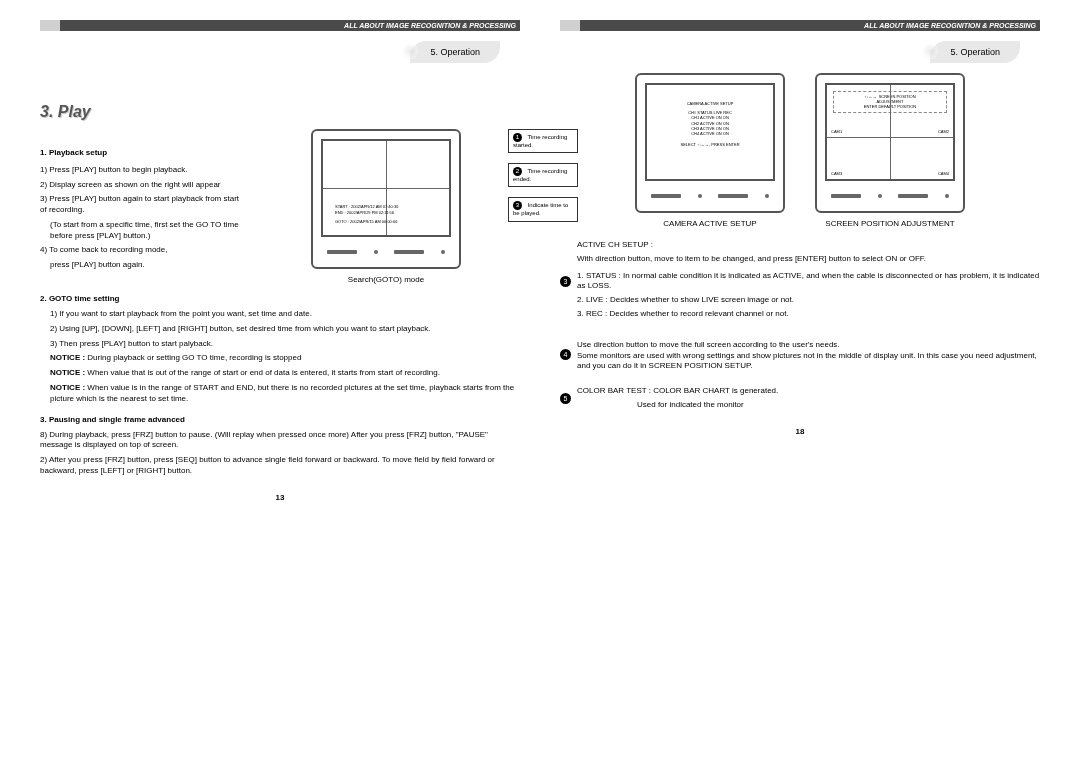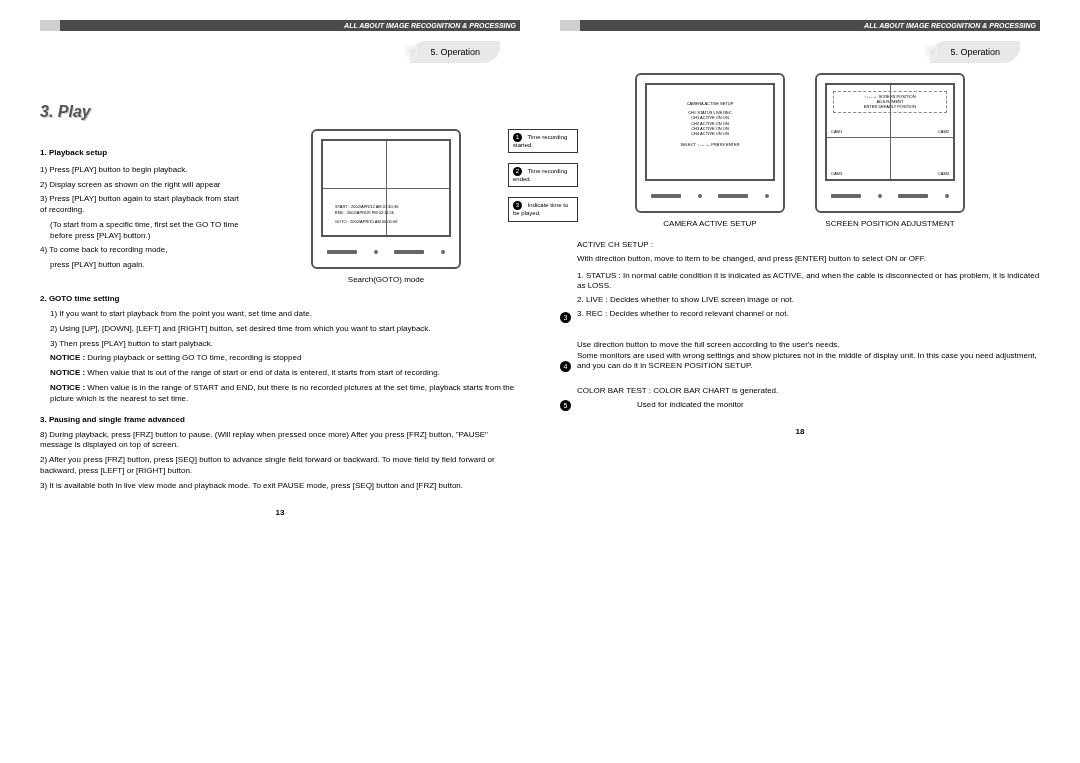--- a/index.html
+++ b/index.html
@@ -118,21 +118,21 @@
   .circle-num {
     display:inline-block; width:9px; height:9px; border-radius:50%;
     background:#000; color:#fff; font-size:6px; text-align:center; line-height:9px;
     margin-right:4px; vertical-align:middle;
   }
   .circle-num-lg {
     display:inline-block; width:11px; height:11px; border-radius:50%;
     background:#000; color:#fff; font-size:7px; text-align:center; line-height:11px;
     margin-right:6px; flex: 0 0 11px;
   }
-  .flex-line { display:flex; align-items:flex-end; margin:6px 0; }
+  .flex-line { display:flex; align-items:center; margin:6px 0; }
   .twomonitors { display:flex; gap:30px; justify-content:center; margin-top:10px; }
   .screen .datatbl { font-size:4px; line-height:1.3; text-align:center; margin-top:12px; }
   .dotted-box { border:1px dashed #888; padding:3px; font-size:4px; text-align:center; margin:2px; }
   .footer-num { text-align:center; font-weight:bold; font-size:8px; margin-top:16px; }
   .page .clear { clear:both; }
   .goto-data { font-size:4px; position:absolute; left:12px; bottom:10px; line-height:1.4; }
 </style>
 </head>
 <body>
 
@@ -199,21 +199,20 @@
       <div class="numitem indented">3) Then press [PLAY] button to start palyback.</div>
       <div class="note-line"><b>NOTICE :</b> <span>During playback or setting GO TO time, recording is stopped</span></div>
       <div class="note-line"><b>NOTICE :</b> <span>When value that is out of the range of start or end of data is entered, it starts from start of recording.</span></div>
       <div class="note-line"><b>NOTICE :</b> <span>When value is in the range of START and END, but there is no recorded pictures at the set time, playback starts from the picture which is the nearest to set time.</span></div>
     </div>
 
     <div class="subhead">3. Pausing and single frame advanced</div>
     <div class="bodytext">
       <div class="numitem">8) During playback, press [FRZ] button to pause. (Will replay when pressed once more) After you press [FRZ] button, "PAUSE" message is displayed on top of screen.</div>
       <div class="numitem">2) After you press [FRZ] button, press [SEQ] button to advance single field forward or backward. To move field by field forward or backward, press [LEFT] or [RIGHT] button.</div>
-      <div class="numitem">3) It is available both in live view mode and playback mode. To exit PAUSE mode, press [SEQ] button and [FRZ] button.</div>
     </div>
 
     <div class="footer-num">13</div>
   </div>
 
   <div class="page">
     <div class="header-bar">ALL ABOUT IMAGE RECOGNITION &amp; PROCESSING</div>
     <div class="op-label">5. Operation</div>
     <div class="clear"></div>
 

